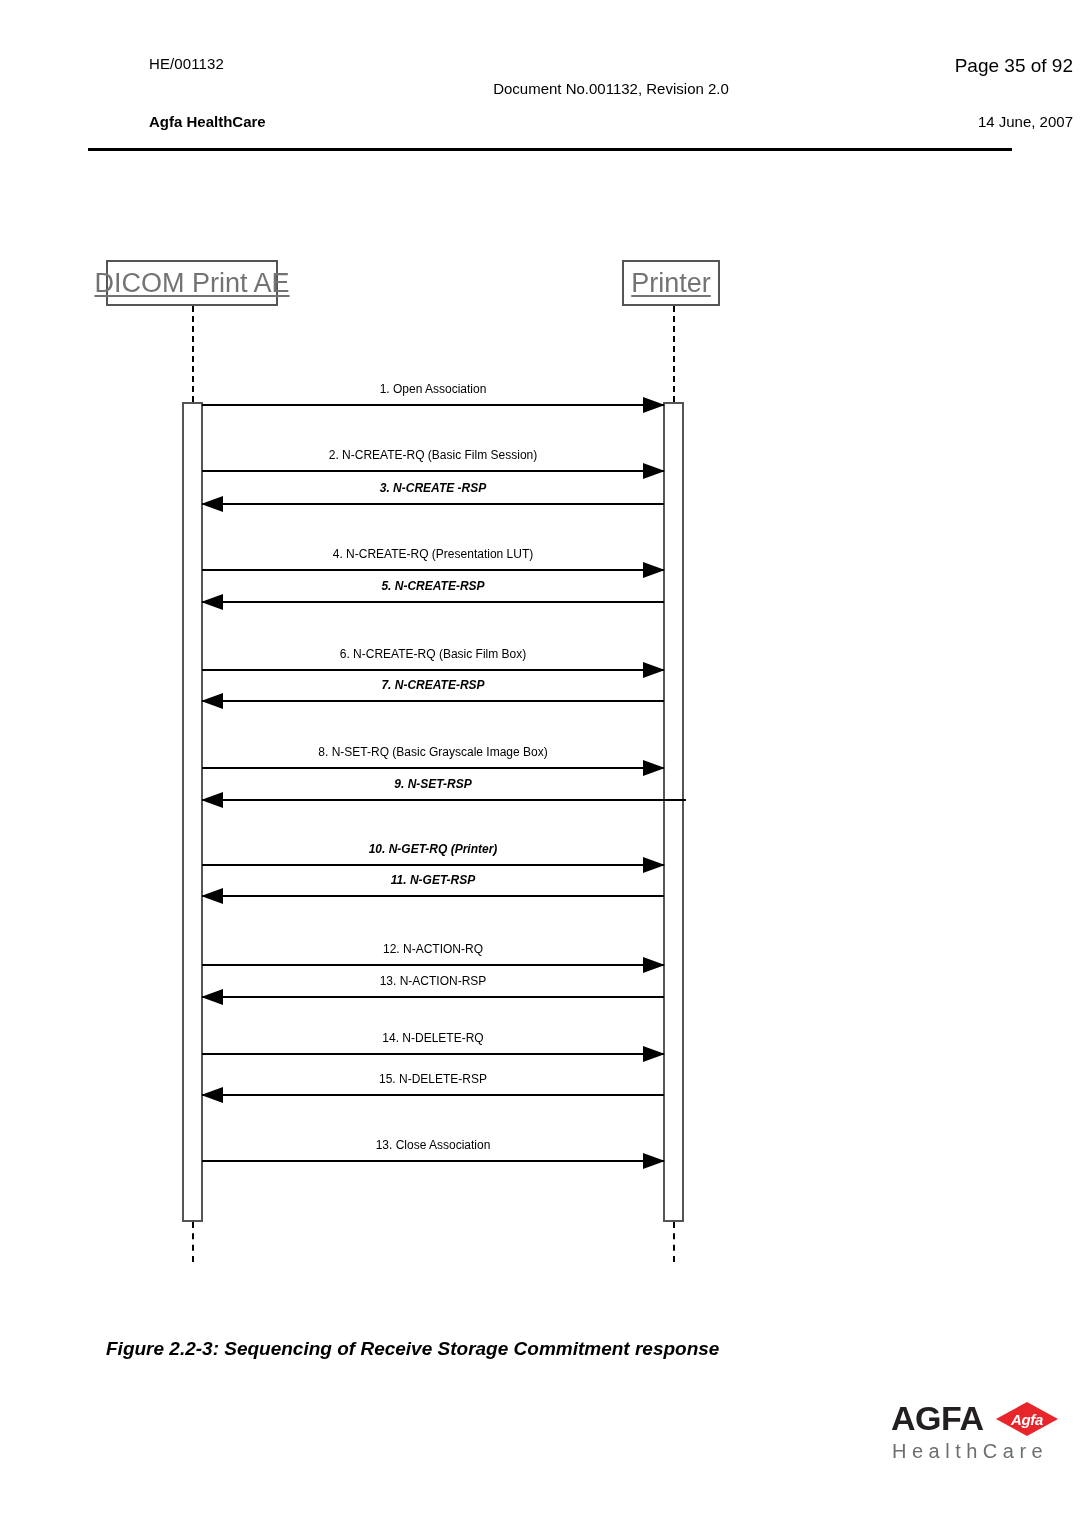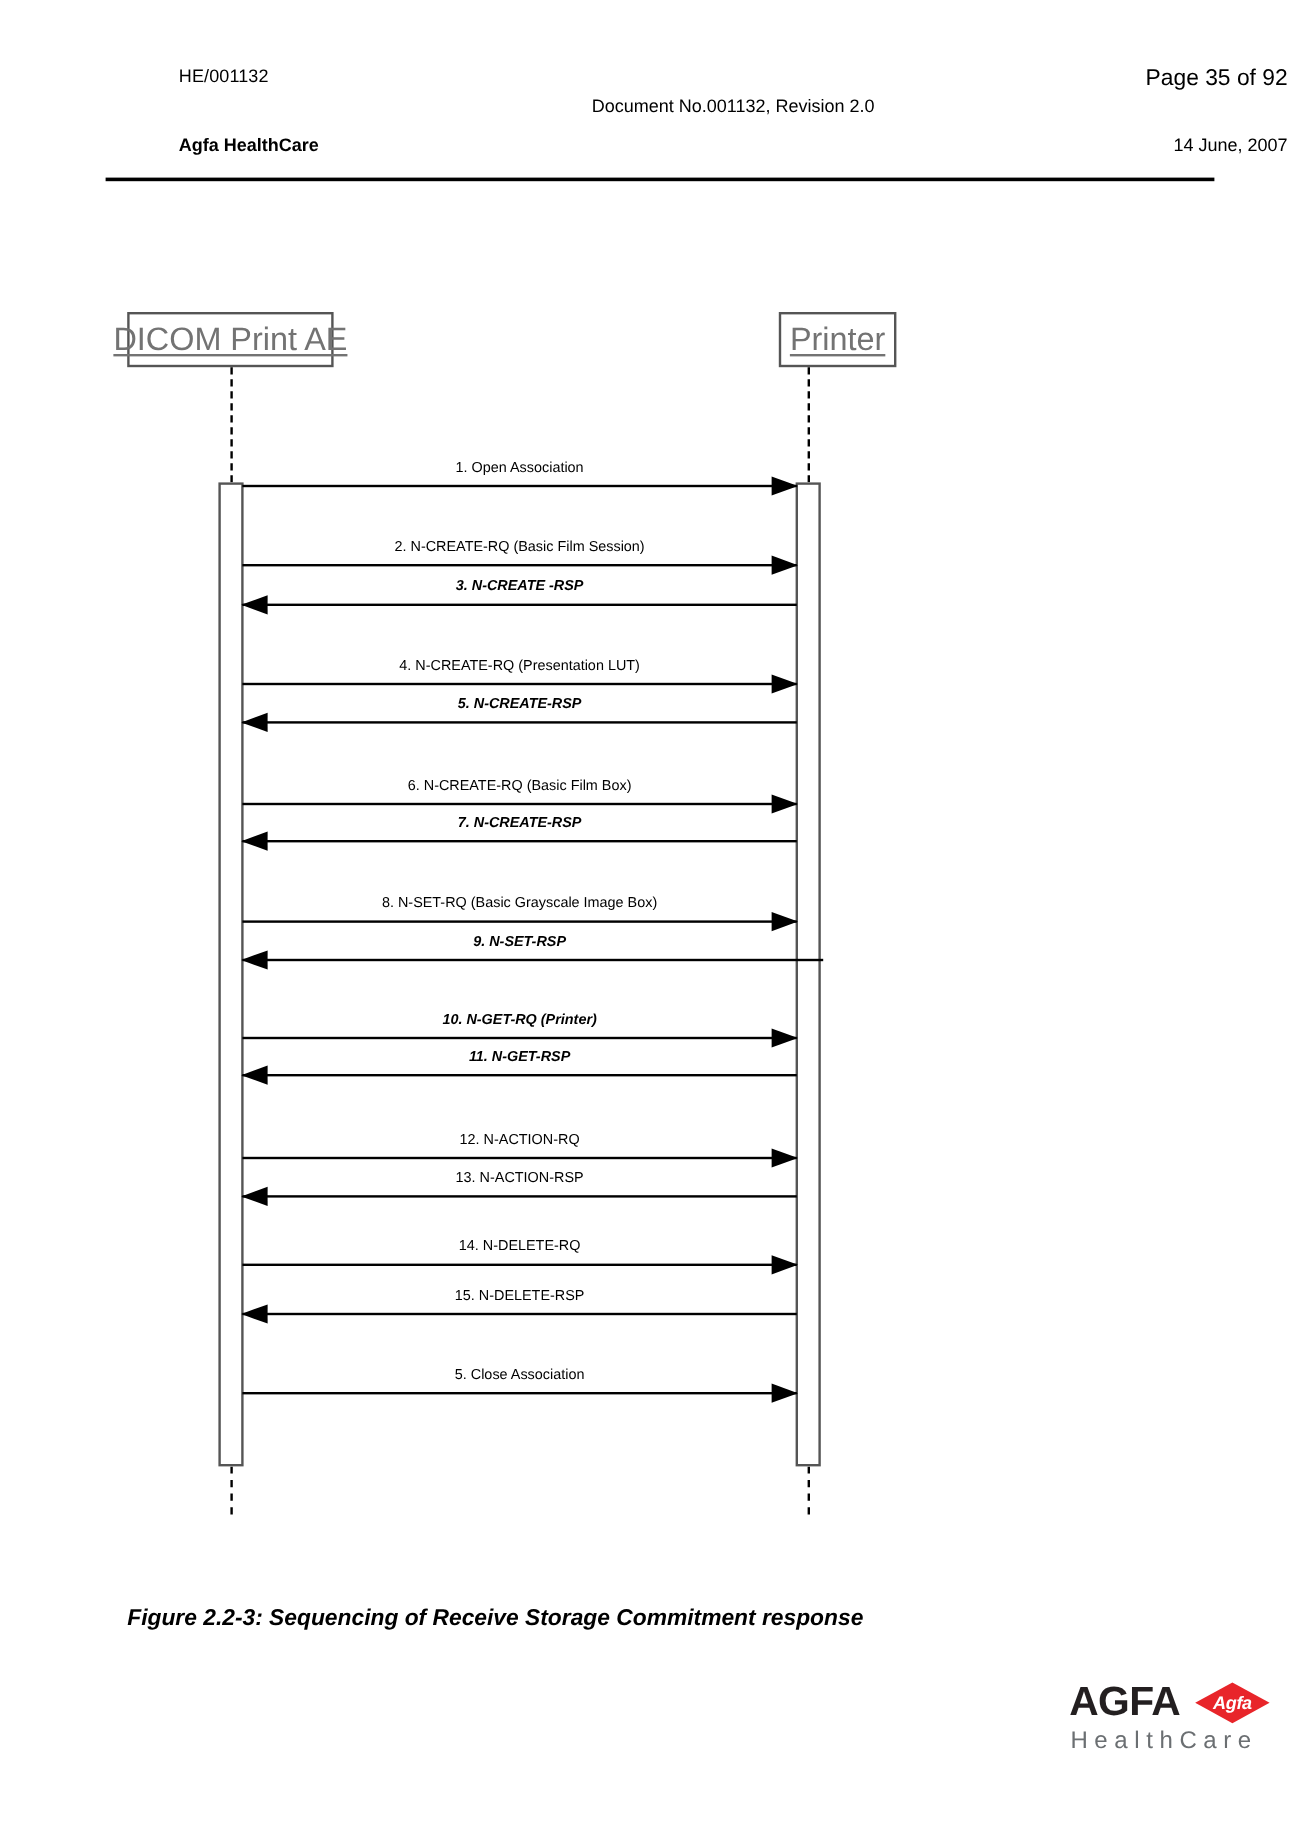--- a/index.html
+++ b/index.html
@@ -102,21 +102,20 @@
     left: 106px;
     top: 260px;
     width: 172px;
     height: 46px;
   }
   #actor-printer {
     left: 622px;
     top: 260px;
     width: 98px;
     height: 46px;
-    margin-left: 27px;
   }
 
   
   .lifeline {
     position: absolute;
     width: 0;
     border-left: 2px dashed #000000;
   }
   #lifeline-dicom-top  { left: 192px; top: 306px; height: 96px; }
   #lifeline-printer-top{ left: 673px; top: 306px; height: 96px; }
@@ -359,21 +358,21 @@
     <div class="arrow-head"></div>
   </div>
 
   <div class="message to-left" style="top:1094px">
     <div class="msg-label">15. N-DELETE-RSP</div>
     <div class="msg-line"></div>
     <div class="arrow-head"></div>
   </div>
 
   <div class="message to-right" style="top:1160px">
-    <div class="msg-label">5. Close Association</div>
+    <div class="msg-label">13. Close Association</div>
     <div class="msg-line"></div>
     <div class="arrow-head"></div>
   </div>
 
 </div>
 
 <div id="figure-caption">Figure 2.2-3: Sequencing of Receive Storage Commitment response</div>
 
 <div id="agfa-logo">
   <div id="agfa-wordmark">AGFA</div>

